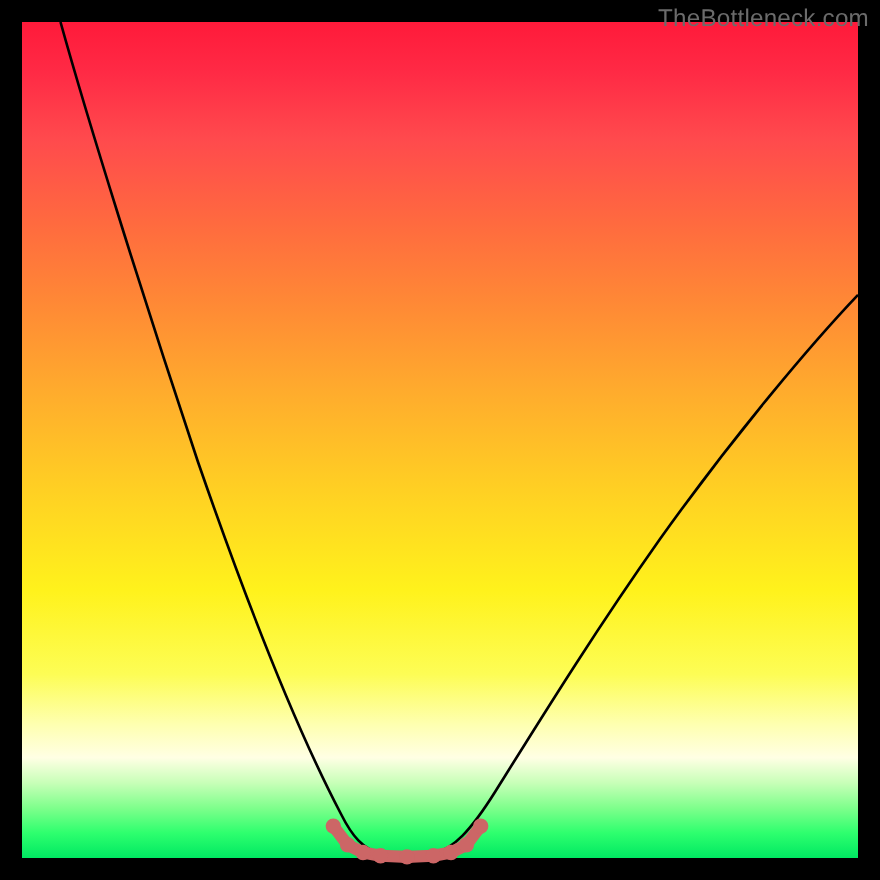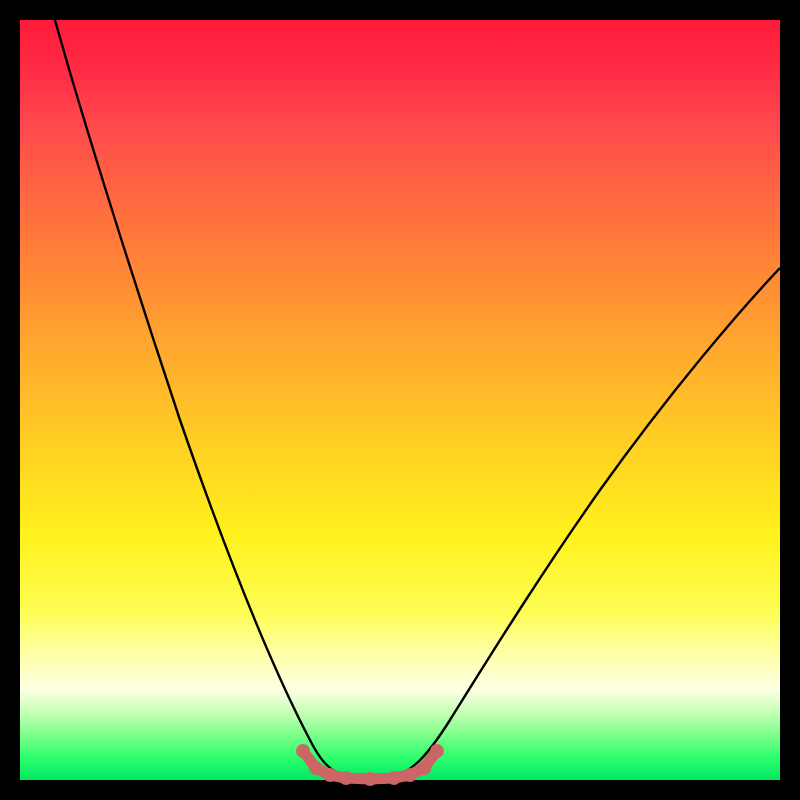--- a/index.html
+++ b/index.html
@@ -92,13 +92,14 @@
       <circle cx="310" cy="755" r="7" fill="#cc6666"></circle>
       <circle cx="326" cy="758" r="7" fill="#cc6666"></circle>
       <circle cx="350" cy="759" r="7" fill="#cc6666"></circle>
       <circle cx="374" cy="758" r="7" fill="#cc6666"></circle>
       <circle cx="390" cy="755" r="7" fill="#cc6666"></circle>
       <circle cx="404" cy="748" r="7" fill="#cc6666"></circle>
       <circle cx="417" cy="731" r="7" fill="#cc6666"></circle>
     </svg>
 
   </div>
+  <div class="watermark">TheBottleneck.com</div>
 </div>
 
 </body></html>

